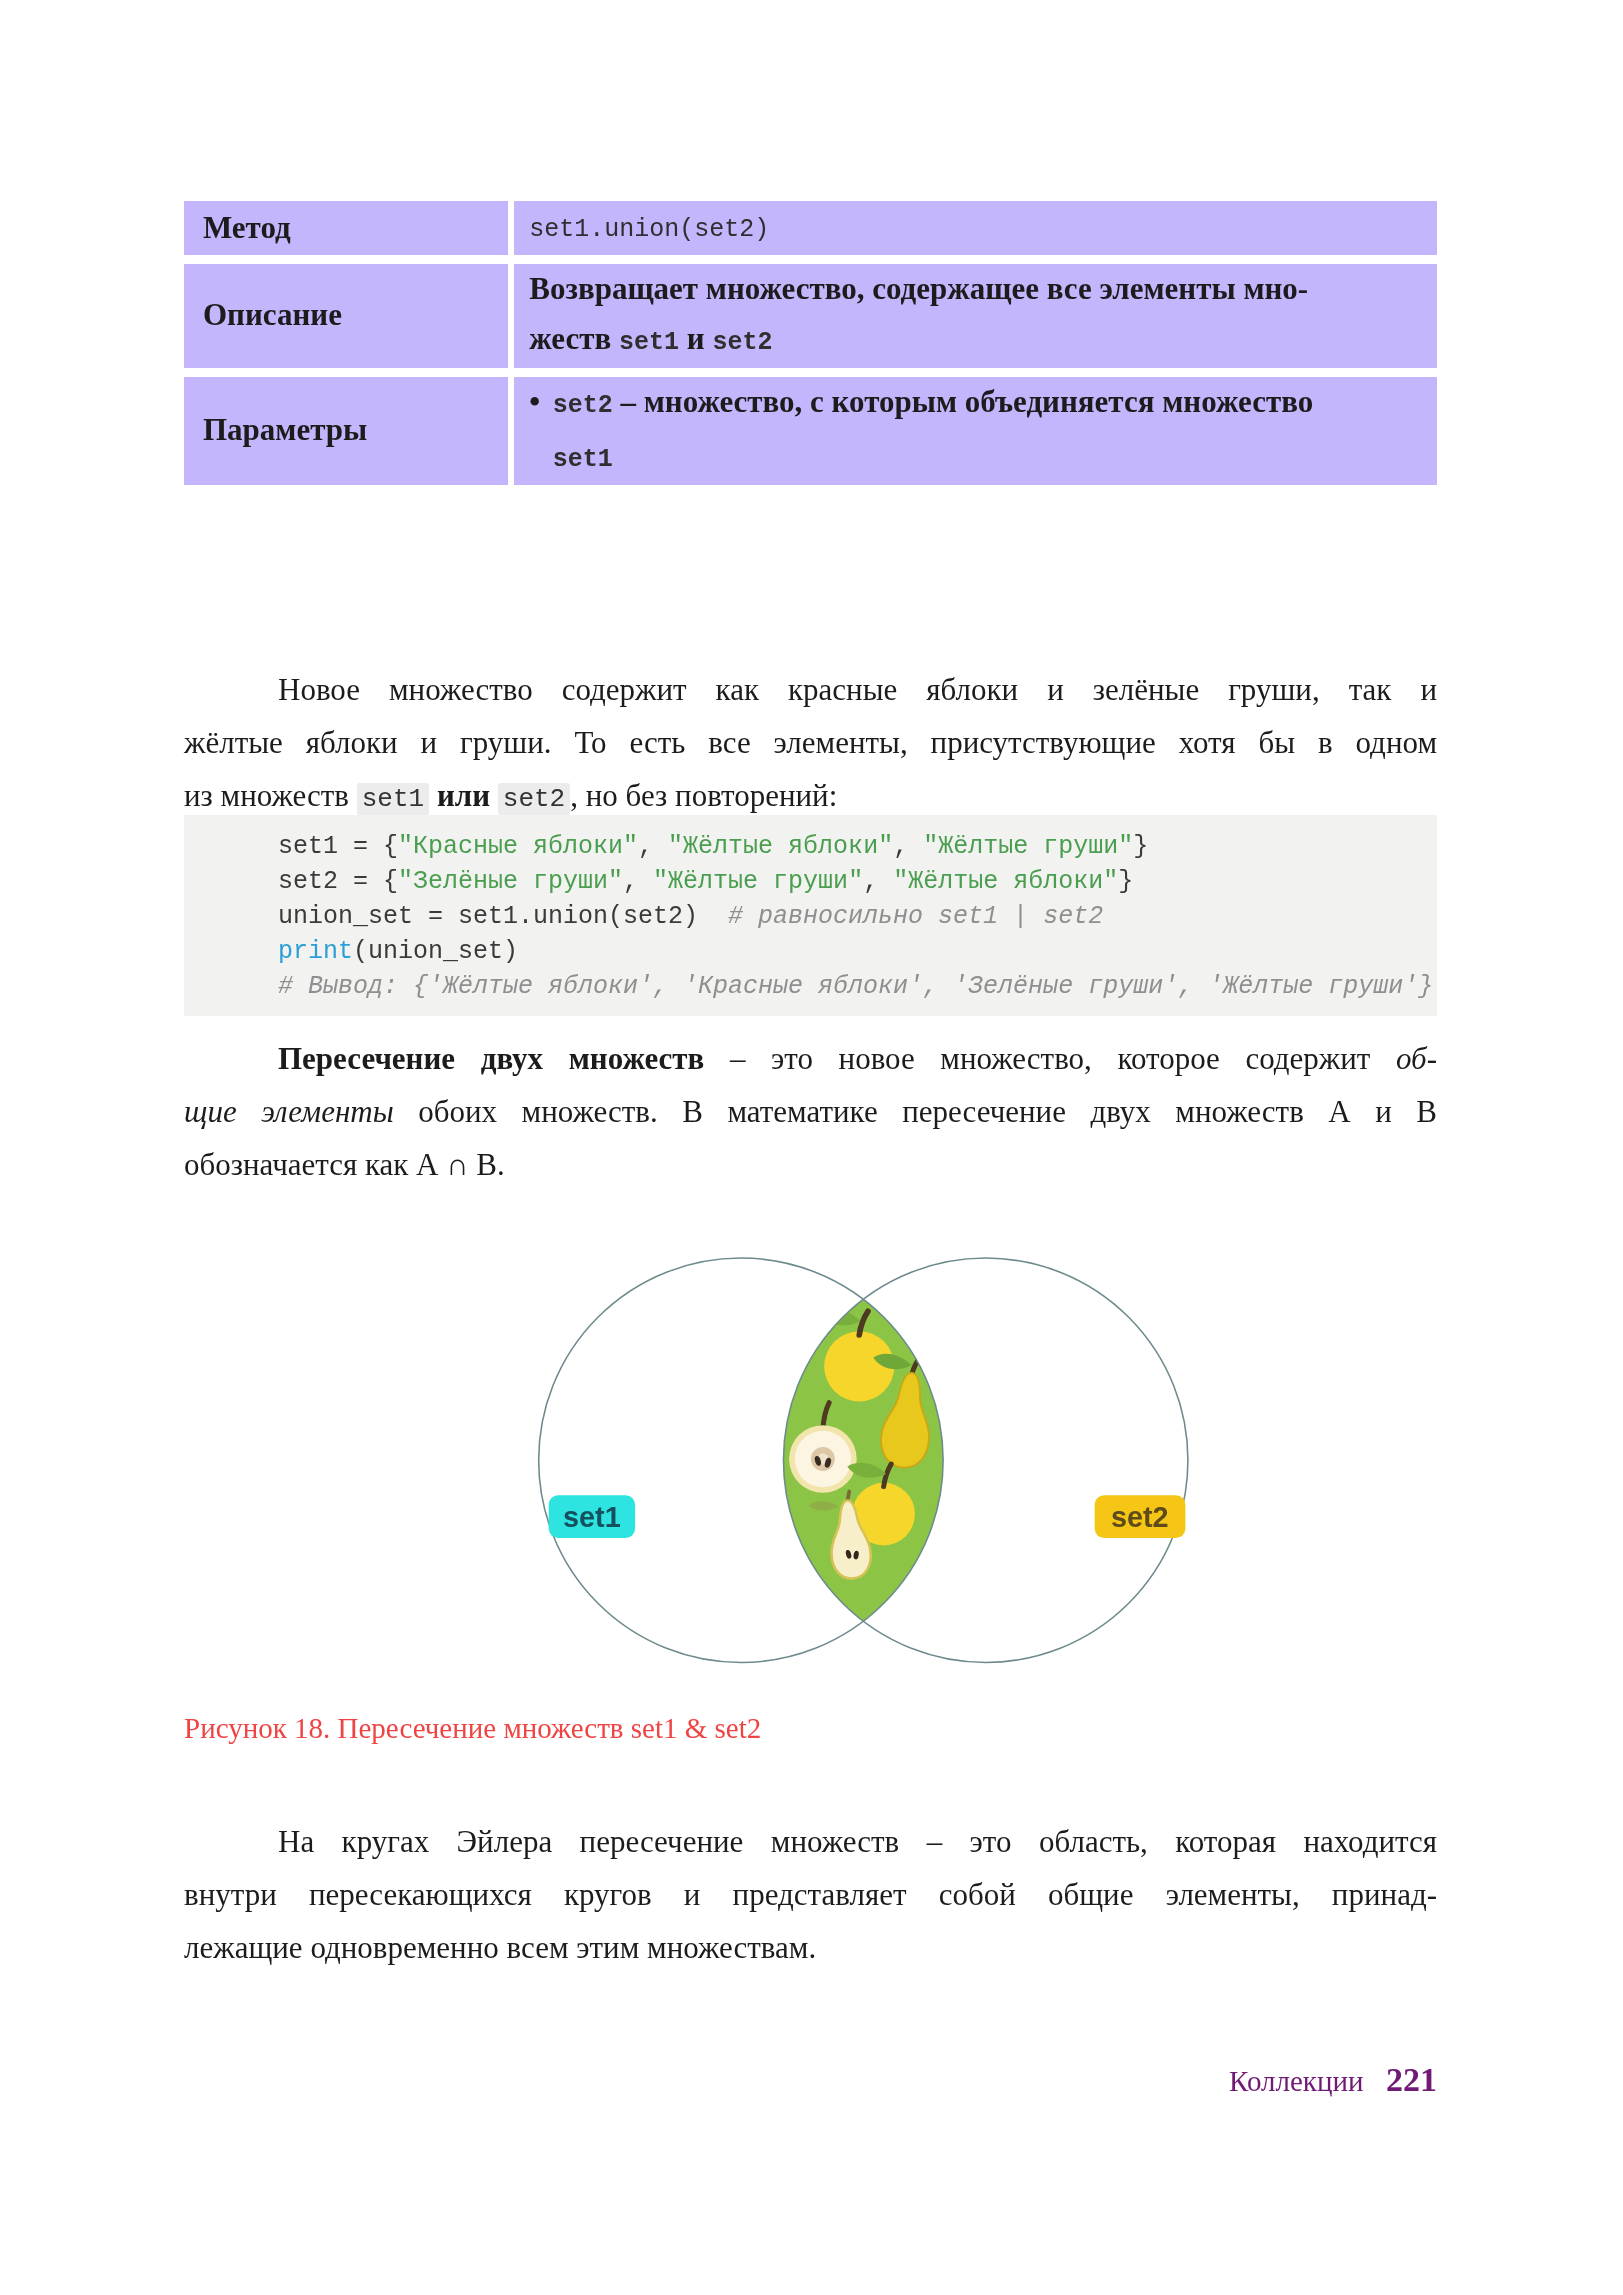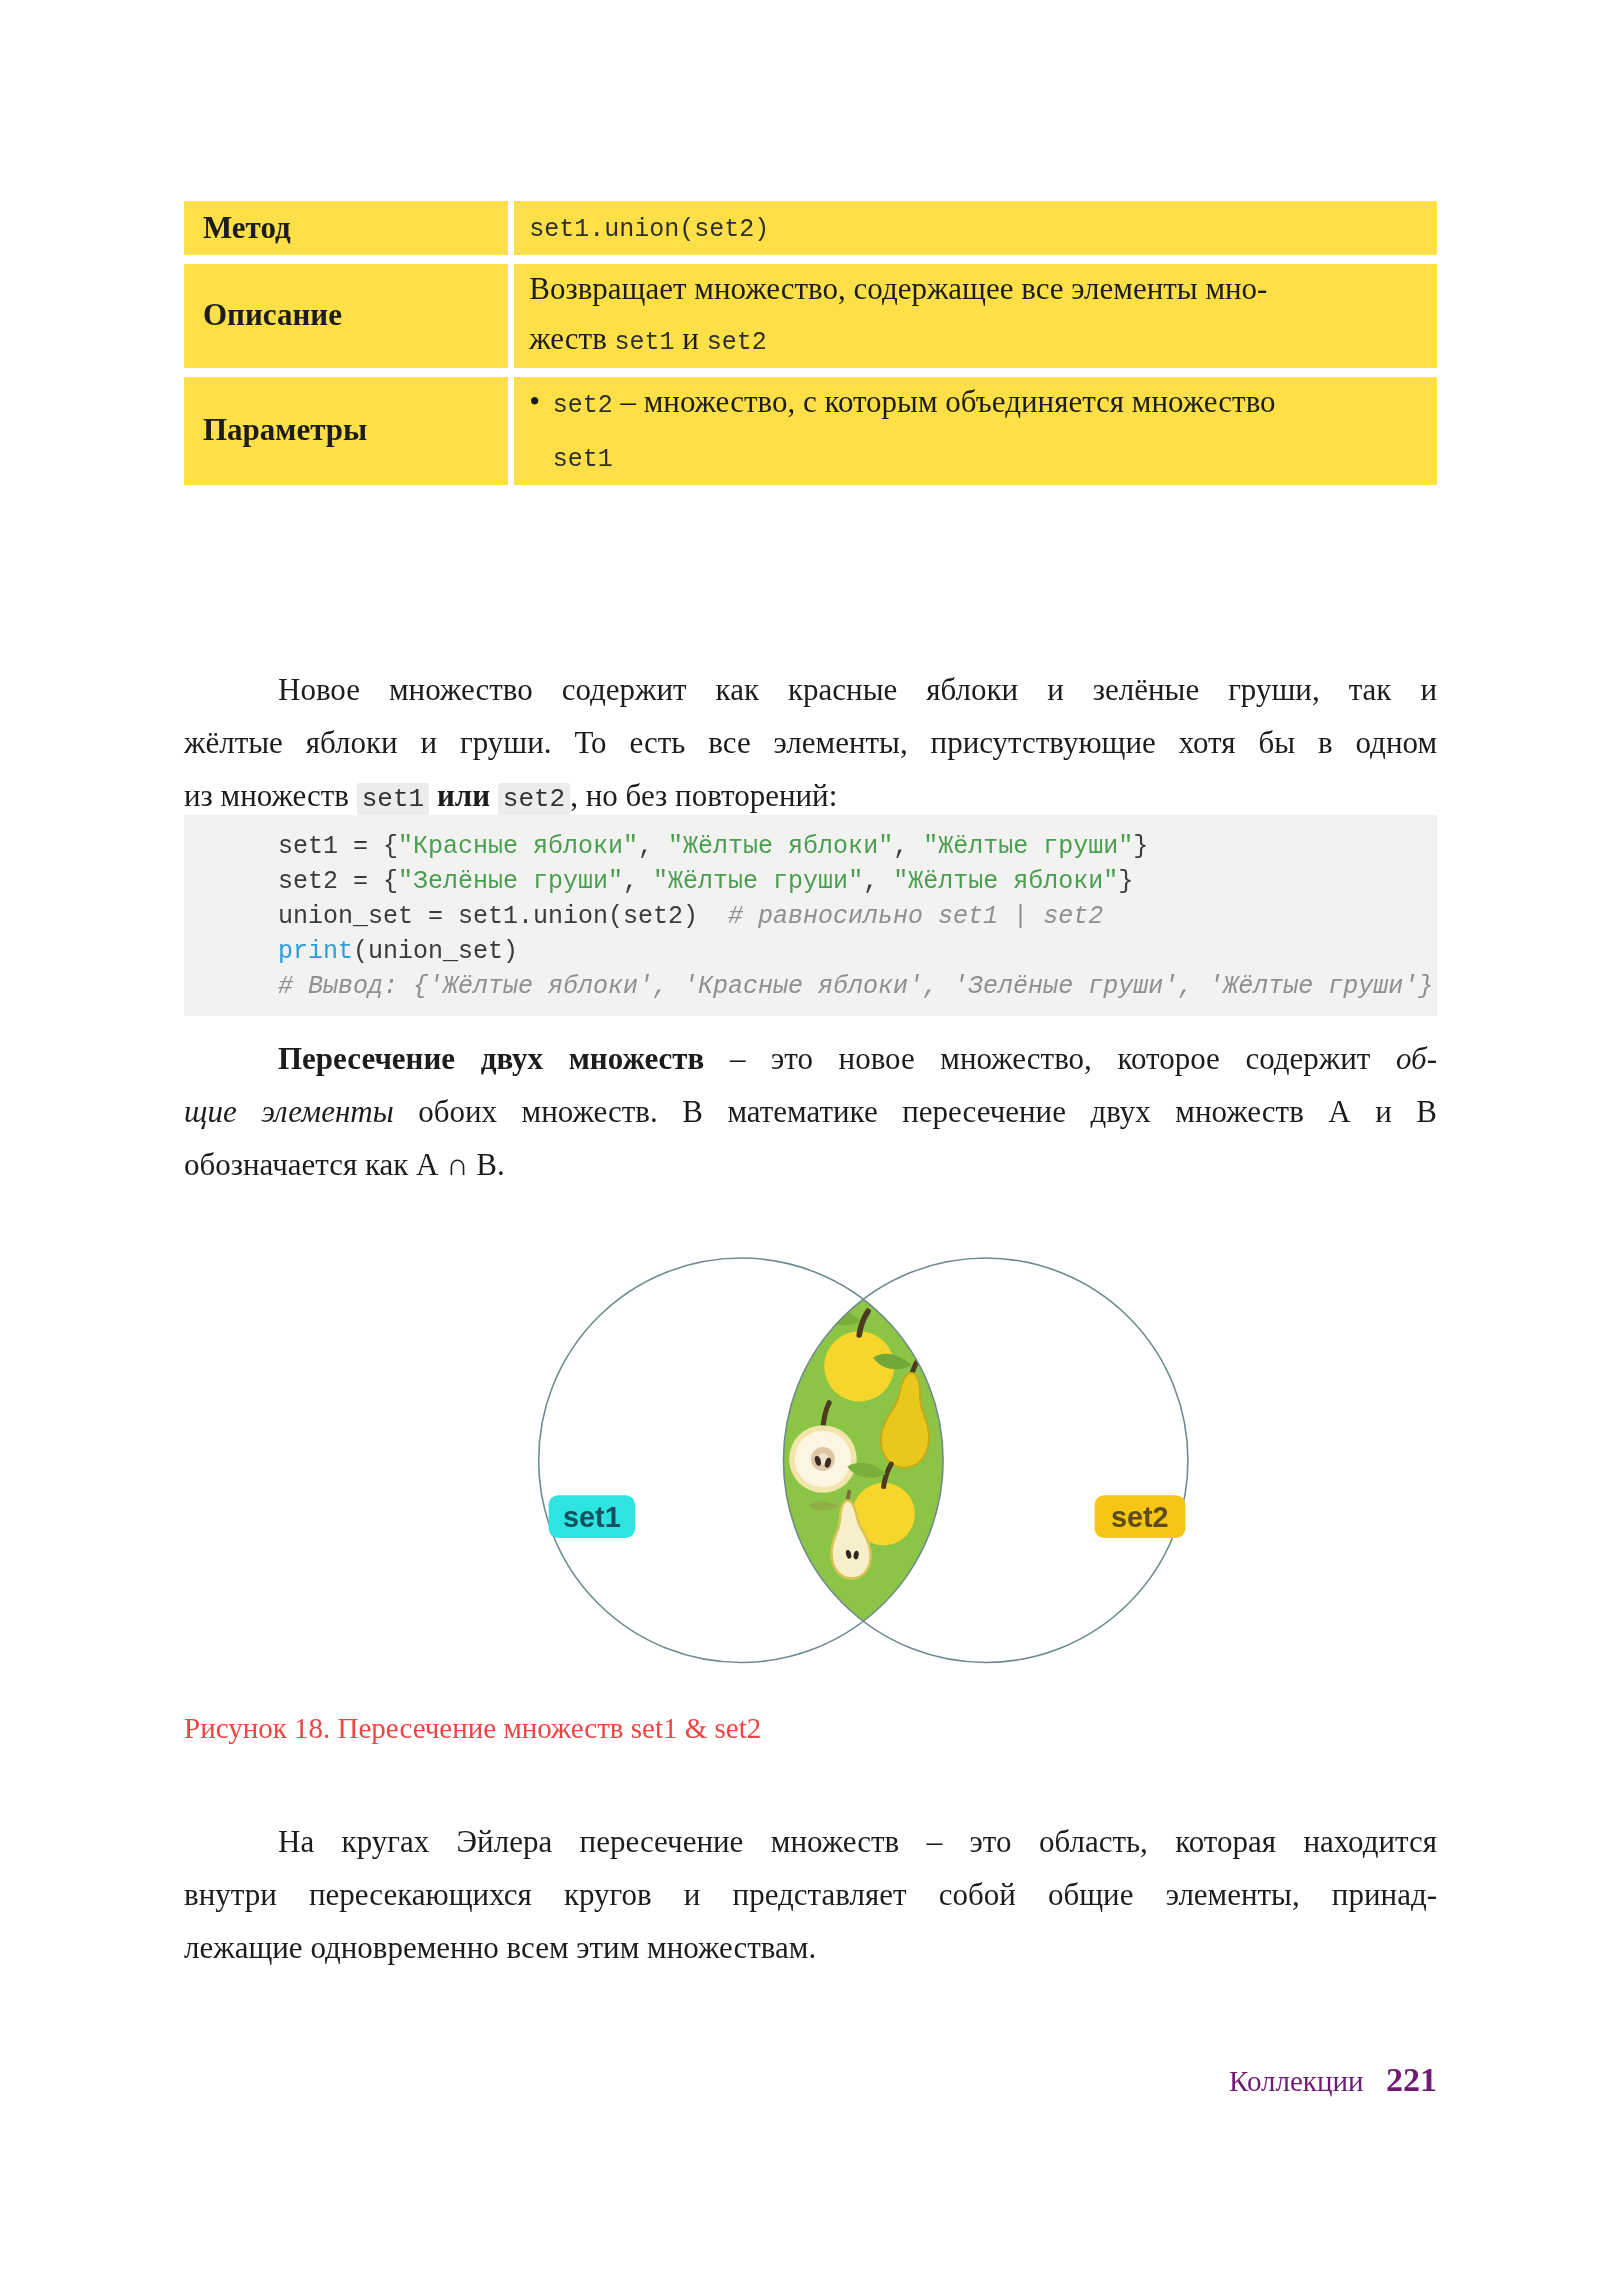--- a/index.html
+++ b/index.html
@@ -3,27 +3,27 @@
 <meta charset="utf-8">
 <style>
   html,body{margin:0;padding:0;background:#ffffff;}
   .page{position:relative;width:1623px;height:2295px;background:#ffffff;overflow:hidden;
         font-family:"Liberation Serif",serif;color:#1c1c1c;}
   .block{position:absolute;left:184px;width:1253px;}
 
   
   .reftable{top:201px;display:flex;flex-direction:column;gap:8.8px;}
   .trow{display:flex;gap:6.3px;}
-  .tcell{background:#fde047;box-sizing:border-box;display:flex;align-items:center;}
+  .tcell{background:#c4b5fd;box-sizing:border-box;display:flex;align-items:center;}
   .tlabel{width:324px;padding-left:19px;font-weight:700;font-size:31px;line-height:1.25;}
   .tvalue{flex:1;padding-left:15px;padding-right:17.5px;font-size:31px;line-height:50px;display:block;
           align-content:center;}
   .mono{font-family:"Liberation Mono","DejaVu Sans Mono",monospace;}
   .tcode{font-size:25px;color:#2f2f2f;}
-  .vcenter{display:flex;flex-direction:column;justify-content:center;height:100%;}
+  .vcenter{display:flex;flex-direction:column;justify-content:center;height:100%;font-weight:bold;}
   .bulletrow{display:flex;}
   .bullet{margin-right:12.5px;}
 
   
   .para{font-size:31px;line-height:53px;}
   .jline{text-align:justify;text-align-last:justify;}
   .indent{text-indent:94px;}
   .bold{font-weight:700;}
   .ital{font-style:italic;}
   .icode{font-family:"Liberation Mono","DejaVu Sans Mono",monospace;font-size:26px;

